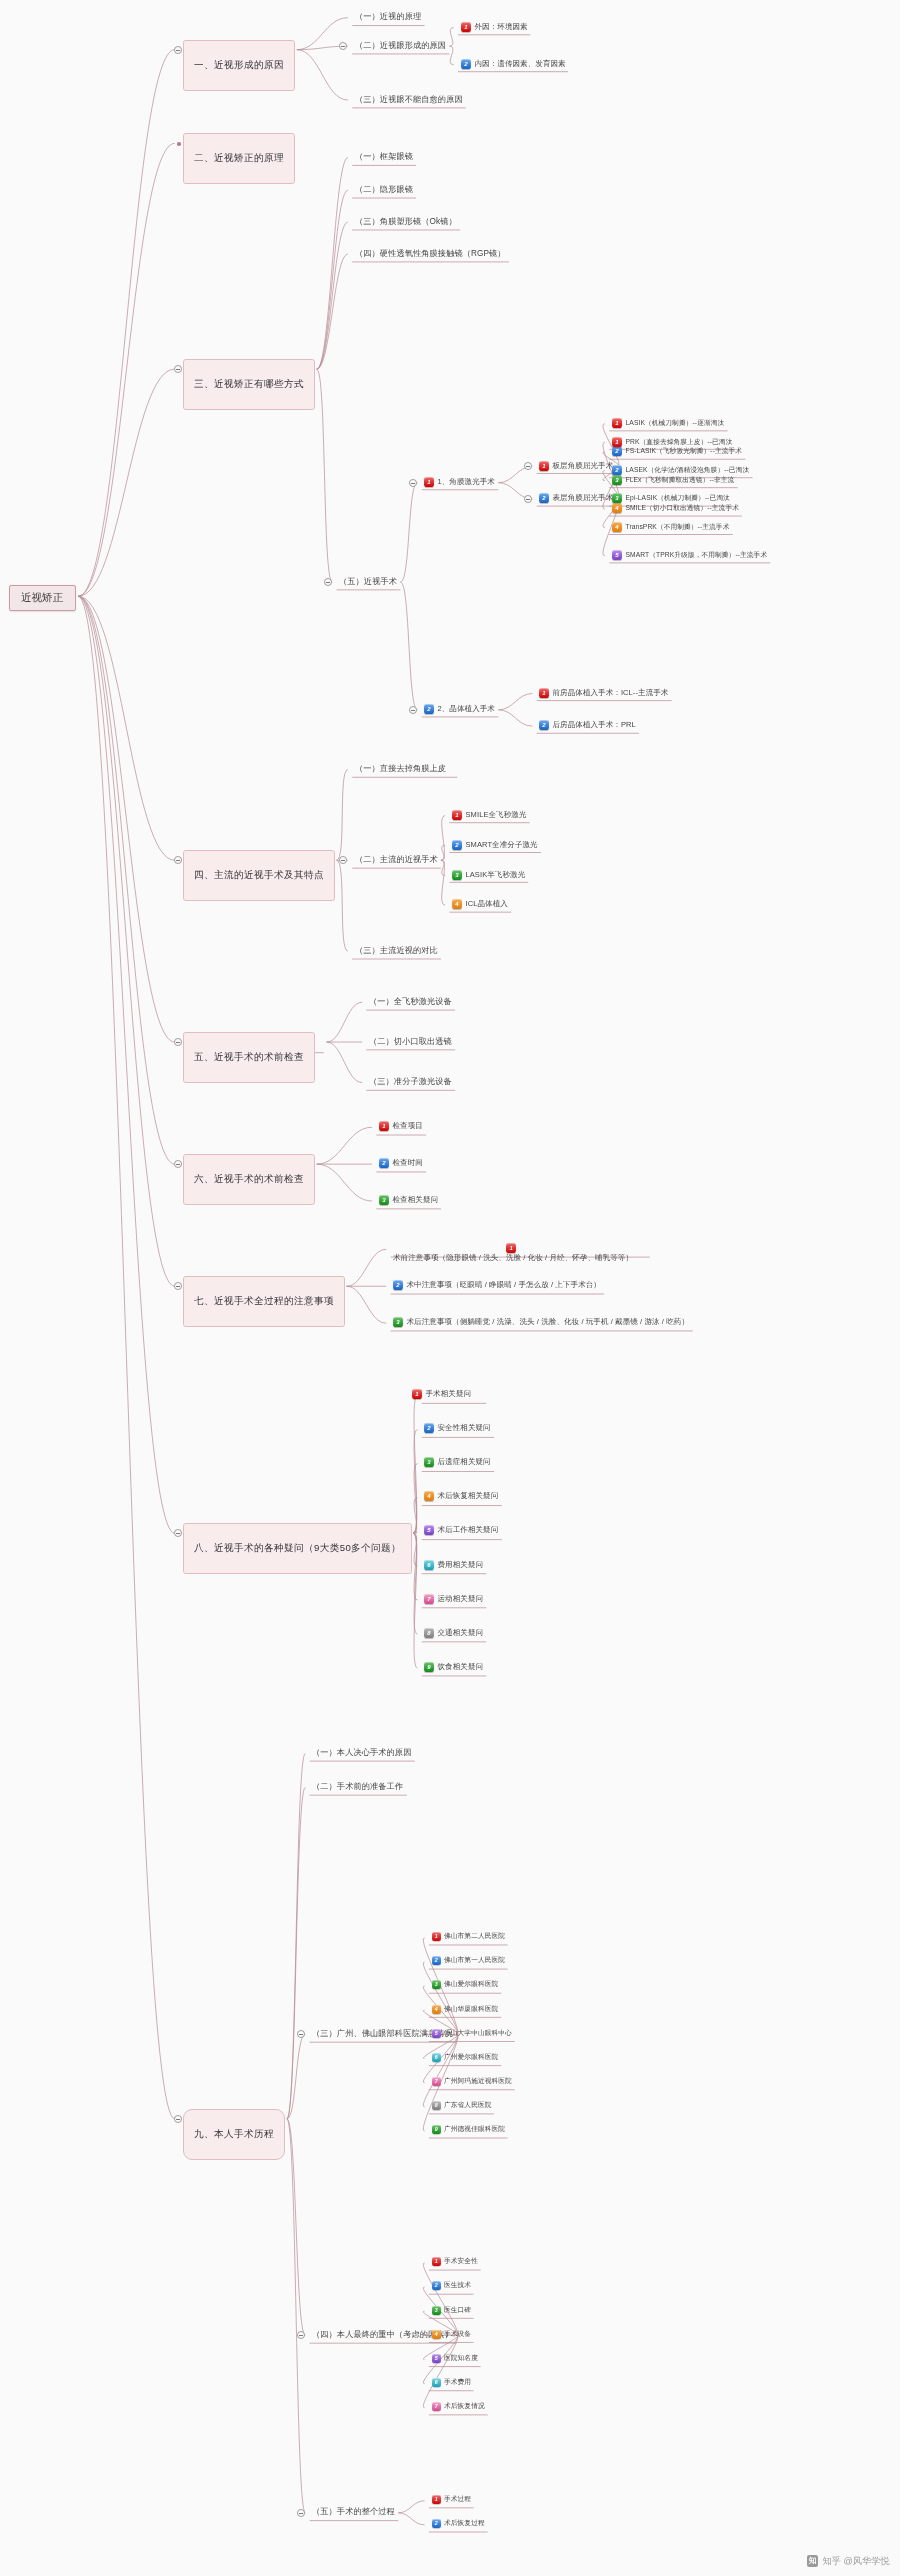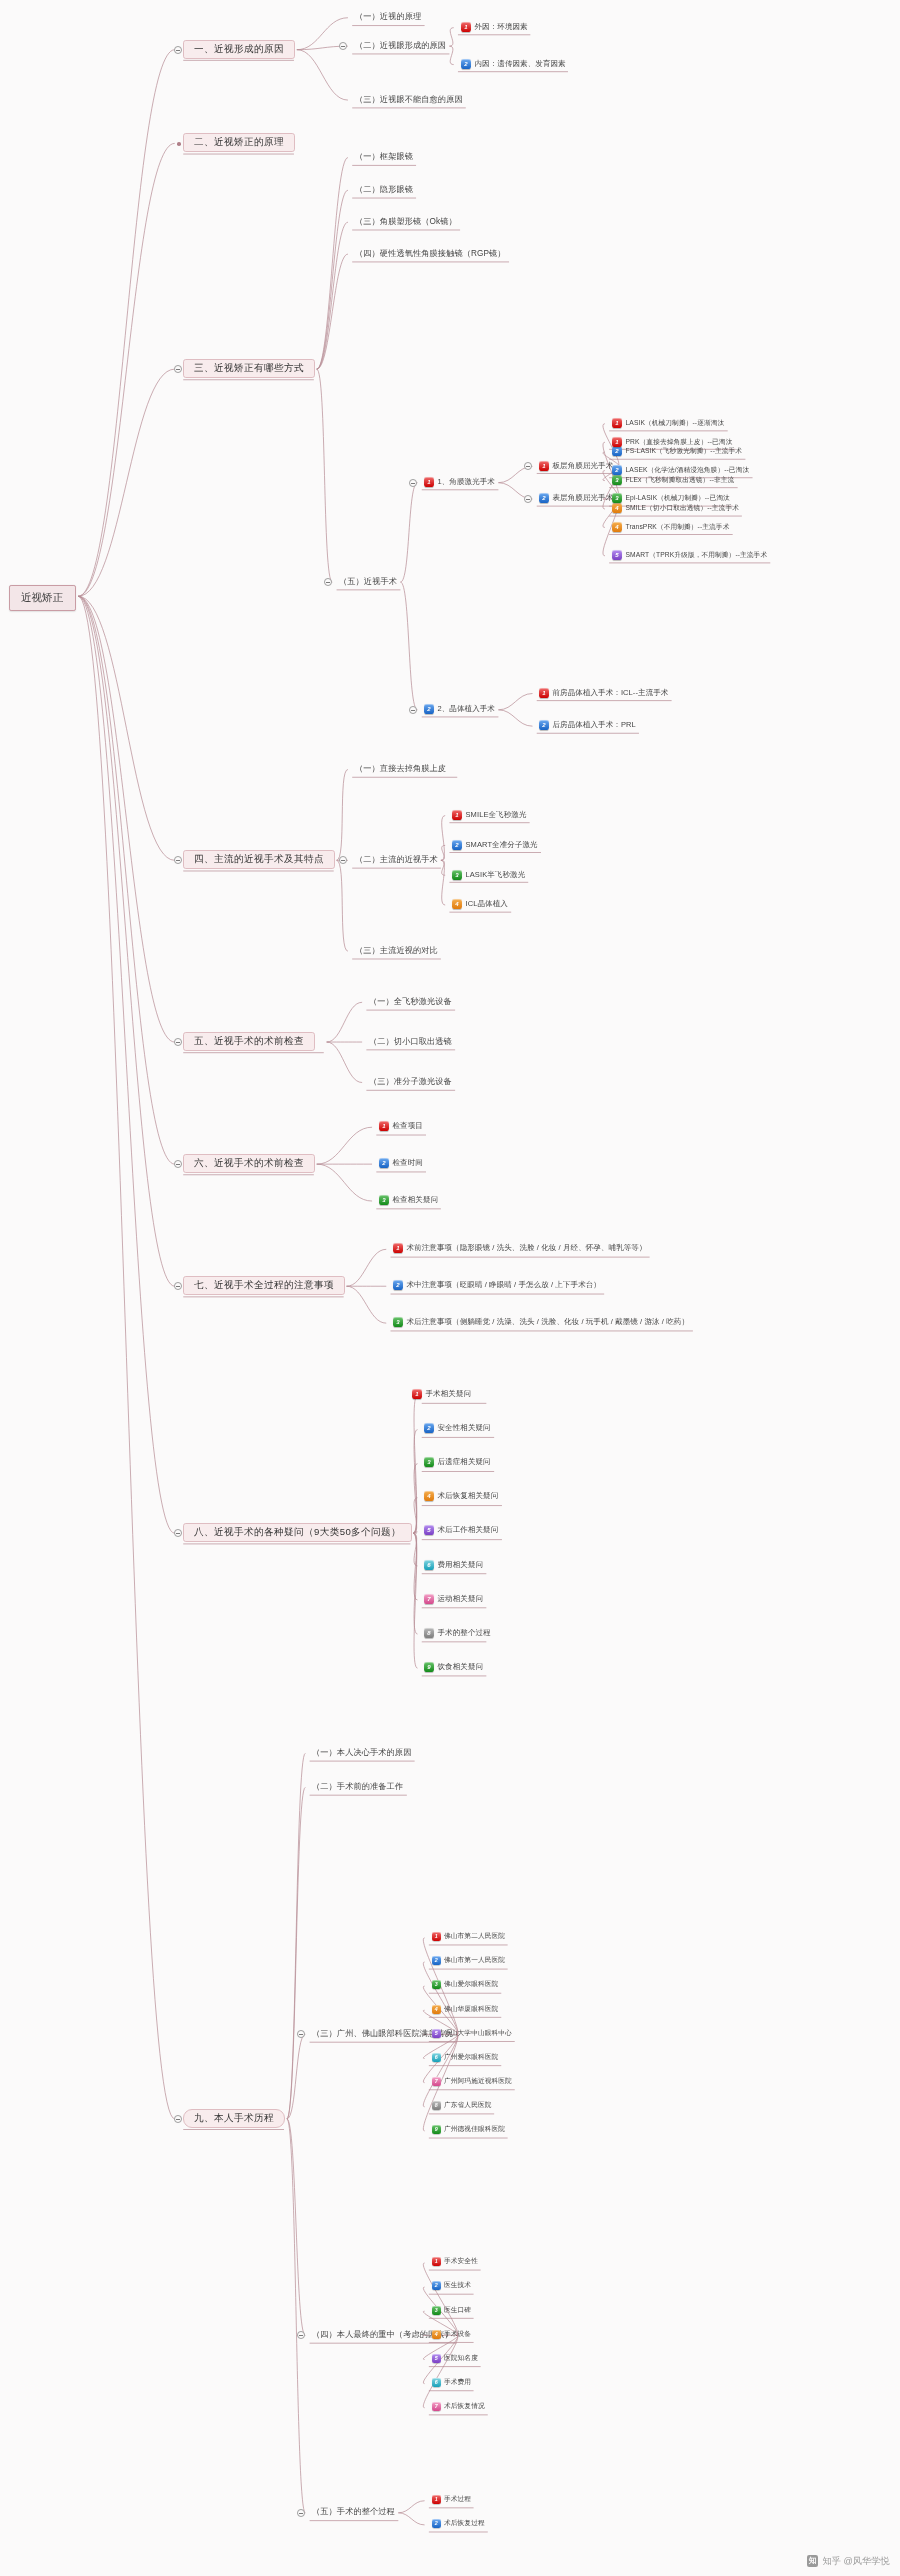--- a/index.html
+++ b/index.html
@@ -17,21 +17,21 @@
 
   
   .root {
     background:#f3e6e8; border:0.7px solid #c99ca4; border-radius:2.1px;
     color:#3b3b3b; font-size:10.6px; padding:5px 11.4px;
     box-shadow:0 0.7px 1.4px rgba(0,0,0,.10);
   }
   
   .lv1 {
     background:#f8eced; border:0.7px solid #dfbdc2; border-radius:2.8px;
-    color:#333; font-size:9.6px; padding:2px 10px;
+    color:#333; font-size:9.6px; padding:18px 10px;
     letter-spacing:0.4px;
   }
   
   .lv2 { color:#444; font-size:8.2px; letter-spacing:0.1px; }
   .lv3 { color:#444; font-size:7.5px; letter-spacing:0.1px; }
   .lv4 { color:#444; font-size:6.7px; letter-spacing:0.1px; }
 
   
   .badge {
     display:inline-block; width:10px; height:10px; min-width:10px;
@@ -415,21 +415,21 @@
         <span>检查时间</span>
       </div>
       <div class="node lv3" style="left: 379px; top: 1195px;">
         <span class="badge b3">3</span>
         <span>检查相关疑问</span>
       </div>
       <div class="node lv1" style="left: 183px; top: 1276px;">
         <span>七、近视手术全过程的注意事项</span>
       </div>
       <div class="toggle" style="left: 174px; top: 1282px;"></div>
-      <div class="node lv3" style="left: 393px; top: 1243px;">
+      <div class="node lv3" style="left: 393px; top: 1243px; flex-direction: column;">
         <span class="badge b1">1</span>
         <span>术前注意事项（隐形眼镜 / 洗头、洗脸 / 化妆 / 月经、怀孕、哺乳等等）</span>
       </div>
       <div class="node lv3" style="left: 393px; top: 1280px;">
         <span class="badge b2">2</span>
         <span>术中注意事项（眨眼睛 / 睁眼睛 / 手怎么放 / 上下手术台）</span>
       </div>
       <div class="node lv3" style="left: 393px; top: 1317px;">
         <span class="badge b3">3</span>
         <span>术后注意事项（侧躺睡觉 / 洗澡、洗头 / 洗脸、化妆 / 玩手机 / 戴墨镜 / 游泳 / 吃药）</span>
@@ -461,21 +461,21 @@
       <div class="node lv3" style="left: 424px; top: 1560px;">
         <span class="badge b6">6</span>
         <span>费用相关疑问</span>
       </div>
       <div class="node lv3" style="left: 424px; top: 1594px;">
         <span class="badge b7">7</span>
         <span>运动相关疑问</span>
       </div>
       <div class="node lv3" style="left: 424px; top: 1628px;">
         <span class="badge b8">8</span>
-        <span>手术的整个过程</span>
+        <span>交通相关疑问</span>
       </div>
       <div class="node lv3" style="left: 424px; top: 1662px;">
         <span class="badge b3">9</span>
         <span>饮食相关疑问</span>
       </div>
       <div class="node lv1" style="left: 183px; top: 2109px; border-radius: 9px;">
         <span>九、本人手术历程</span>
       </div>
       <div class="toggle" style="left: 174px; top: 2115px;"></div>
       <div class="node lv2" style="left: 312px; top: 1747px;">

